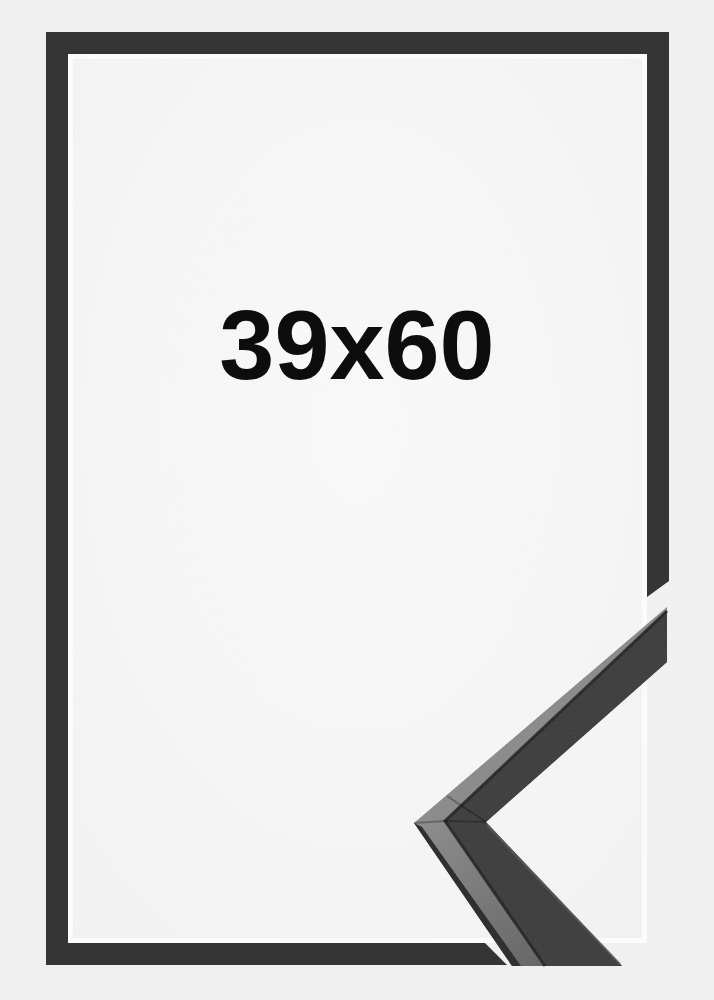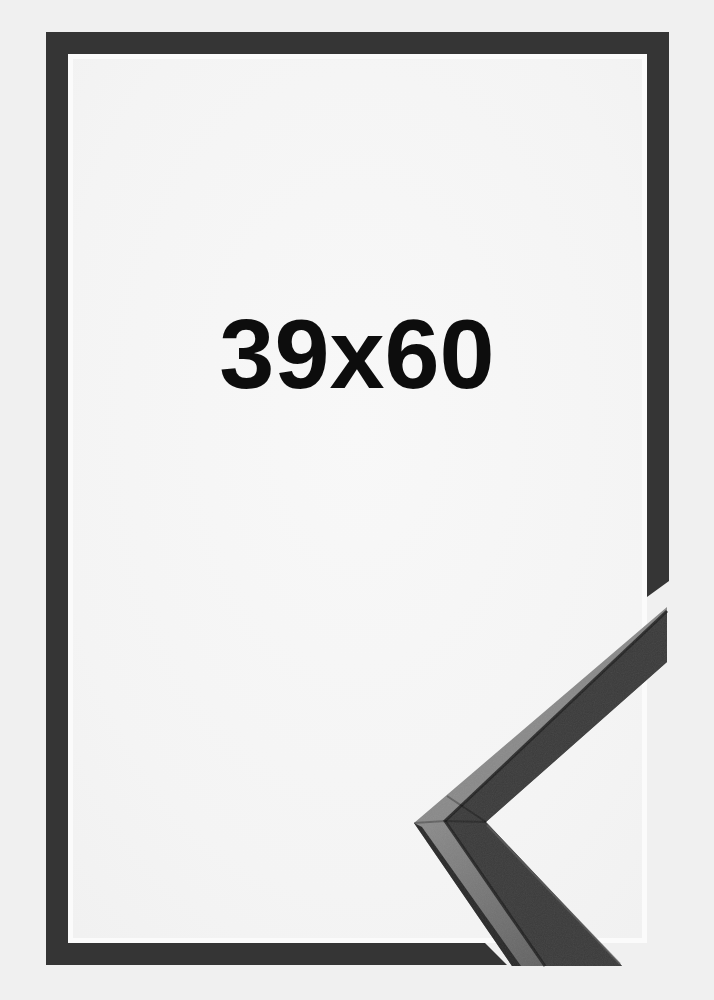--- a/index.html
+++ b/index.html
@@ -17,21 +17,21 @@
     font-family: "Liberation Sans", sans-serif;
   }
   .frame-svg {
     position: absolute;
     top: 0;
     left: 0;
     display: block;
   }
   .size-label {
     position: absolute;
-    top: 304px;
+    top: 295px;
     left: 0;
     width: 714px;
     line-height: 1;
     text-align: center;
     font-family: "Liberation Sans", sans-serif;
     font-weight: bold;
     font-size: 99px;
     letter-spacing: 0px;
     color: var(--label-text, #0D0D0D);
     user-select: none;

